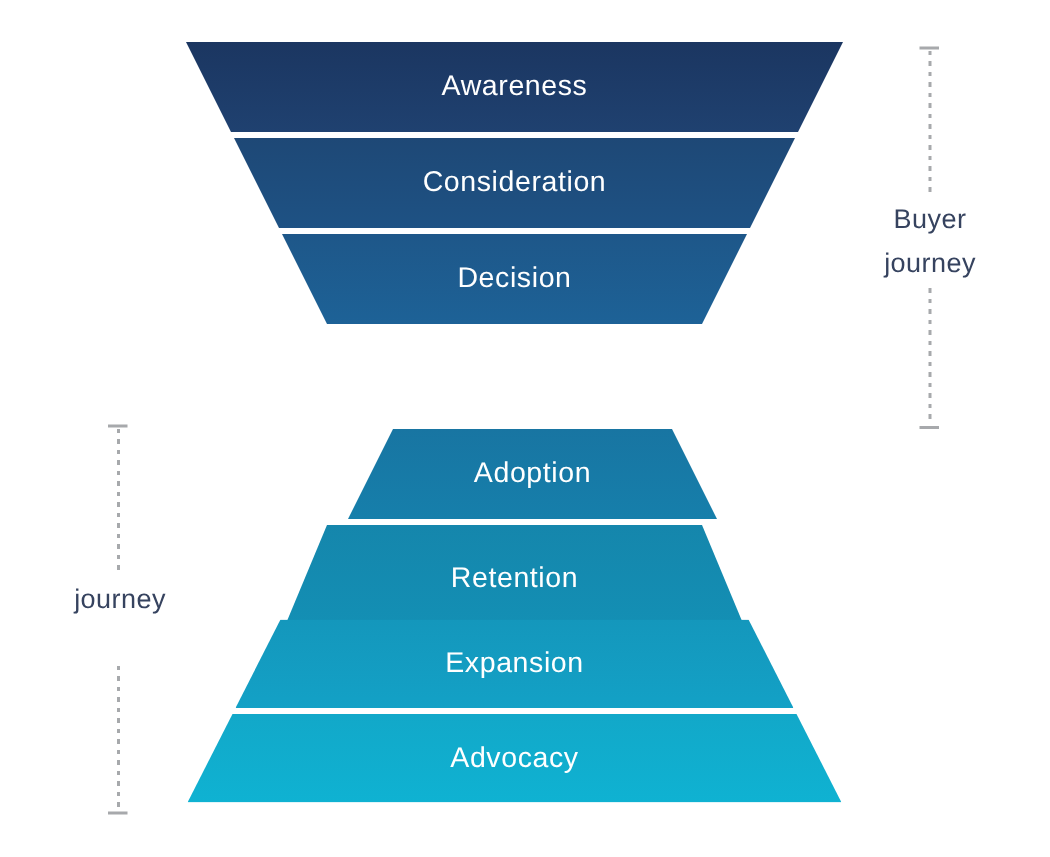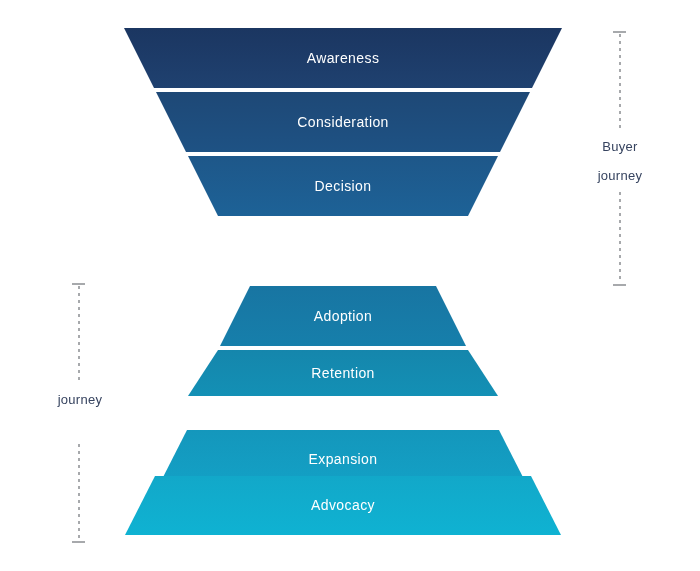--- a/index.html
+++ b/index.html
@@ -26,28 +26,28 @@
   .band.topf {
     clip-path: polygon(0 0, 100% 0, calc(100% - 30px) 100%, 30px 100%);
   }
   .band.botf {
     clip-path: polygon(30px 0, calc(100% - 30px) 0, 100% 100%, 0 100%);
   }
   .b1 { left:124px; top:28px;  width:438px; height:60px; }
   .b2 { left:156px; top:92px;  width:374px; height:60px; }
   .b3 { left:188px; top:156px; width:310px; height:60px; }
   .b4 { left:220px; top:220px; width:246px; height:60px; }
-  .b5 { left:220px; top:286px; width:246px; height:60px; }
-  .b6 { left:188px; top:350px; width:310px; height:46px; }
+  .b5 { left:232px; top:286px; width:246px; height:60px; }
+  .b6 { left:188px; top:350px; width:310px; height:72px; }
   .b7 { left:157px; top:413px; width:372px; height:59px; }
   .b8 { left:125px; top:476px; width:436px; height:59px; }
 
   .band-label {
     color: #ffffff;
-    font-size: 14px;
+    font-size: 19px;
     letter-spacing: 0.4px;
     line-height: 1;
     padding-bottom: 1px;
   }
 
   
   .cap {
     position: absolute;
     width: 13px;
     height: 2px;
@@ -67,21 +67,21 @@
   .cap-l-top { left: 72px;  top: 283px; }
   .cap-l-bot { left: 72px;  top: 541px; }
   .dash-l1   { left: 78px;  top: 286px; height: 94px; }
   .dash-l2   { left: 78px;  top: 444px; height: 95px; }
 
   .side-label {
     position: absolute;
     width: 140px;
     text-align: center;
     color: #36435f;
-    font-size: 13px;
+    font-size: 18px;
     line-height: 29px;
     letter-spacing: 0.3px;
   }
   .side-label.right { left: 550px; top: 132px; }
   .side-label.left  { left: 10px;  top: 385px; }
 </style>
 </head>
 <body>
 
 <div class="canvas">
@@ -95,21 +95,21 @@
   <div class="band topf b3" style="background: linear-gradient(rgb(30, 87, 137), rgb(29, 98, 151));">
     <span class="band-label">Decision</span>
   </div>
 
   <div class="band botf b5" style="background: linear-gradient(rgb(24, 117, 162), rgb(22, 127, 171));">
     <span class="band-label">Adoption</span>
   </div>
   <div class="band botf b6" style="background: linear-gradient(rgb(21, 134, 172), rgb(19, 144, 181));">
     <span class="band-label">Retention</span>
   </div>
-  <div class="band botf b7" style="background: linear-gradient(rgb(20, 151, 188), rgb(19, 161, 198)); margin-top: 17px;">
+  <div class="band botf b7" style="background: linear-gradient(rgb(20, 151, 188), rgb(19, 161, 198));">
     <span class="band-label">Expansion</span>
   </div>
   <div class="band botf b8" style="background: linear-gradient(rgb(18, 168, 201), rgb(15, 178, 210));">
     <span class="band-label">Advocacy</span>
   </div>
 
   <div class="cap cap-r-top"></div>
   <div class="dash dash-r1"></div>
   <div class="side-label right">
     <div>Buyer</div>

